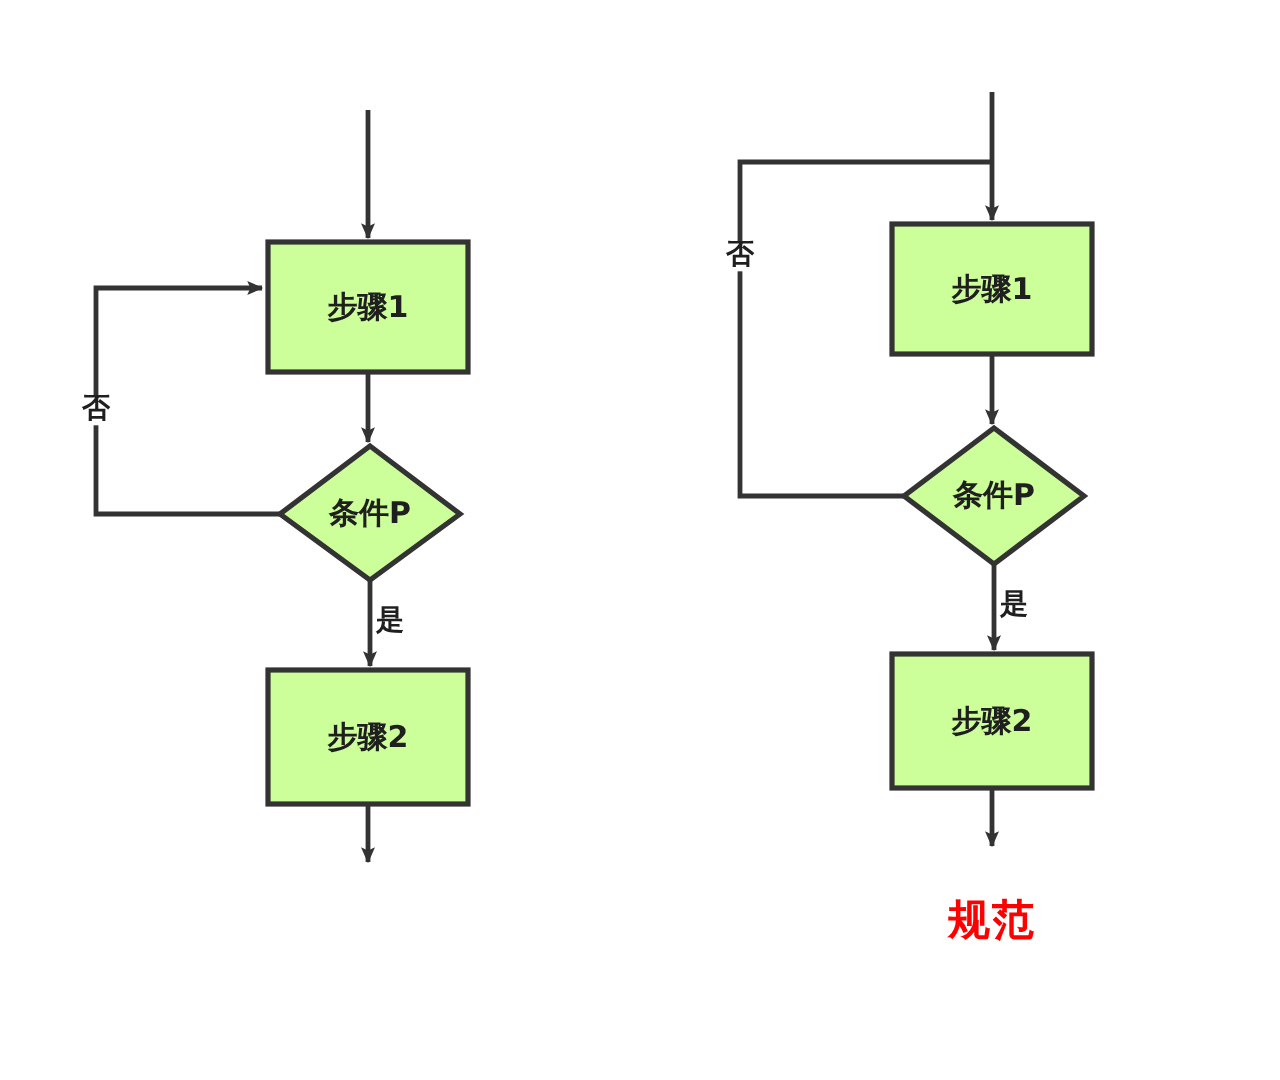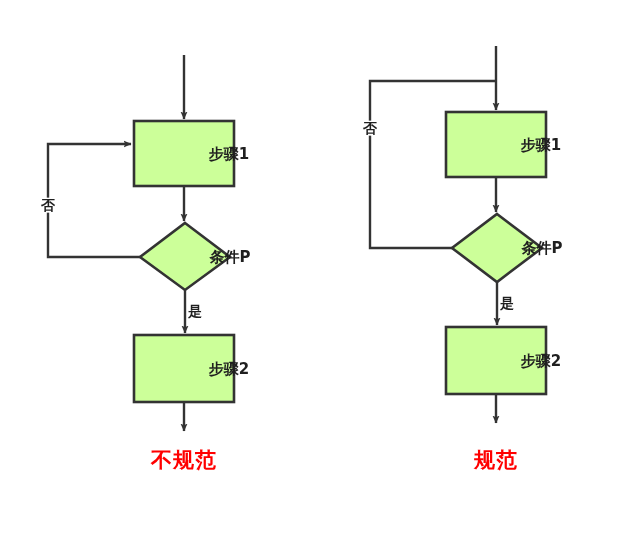--- a/index.html
+++ b/index.html
@@ -29,21 +29,20 @@
   .node-label {
     position: absolute;
     font-size: 15px;
     font-weight: bold;
     color: #1f1f1f;
     letter-spacing: 0px;
     text-align: center;
     white-space: nowrap;
     transform: translate(-50%, -50%);
     pointer-events: none;
-    margin-left: 45px;
   }
   .edge-label {
     position: absolute;
     font-size: 14px;
     font-weight: bold;
     color: #1f1f1f;
     background: #ffffff;
     padding: 0 1px;
     line-height: 1.05;
     white-space: nowrap;
@@ -115,21 +114,20 @@
   <div class="node-label" style="left:184px; top:154px;">步骤1</div>
 
   <div class="node-label" style="left:185px; top:257px;">条件P</div>
 
   <div class="node-label" style="left:184px; top:369px;">步骤2</div>
 
   <div class="edge-label" style="left:48px; top:205px;">否</div>
 
   <div class="edge-label" style="left:195px; top:311px;">是</div>
 
-  <div class="caption" style="left:184px; top:460px;">不规范</div>
 
   <div class="node-label" style="left:496px; top:145px;">步骤1</div>
 
   <div class="node-label" style="left:497px; top:248px;">条件P</div>
 
   <div class="node-label" style="left:496px; top:361px;">步骤2</div>
 
   <div class="edge-label" style="left:370px; top:128px;">否</div>
 
   <div class="edge-label" style="left:507px; top:303px;">是</div>

